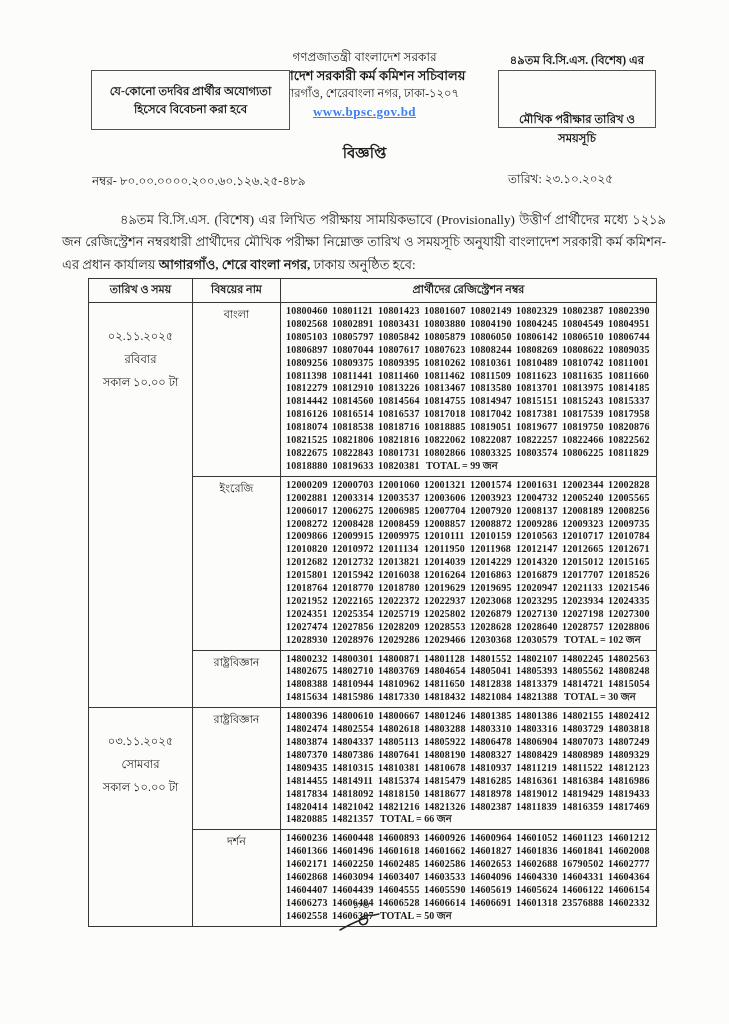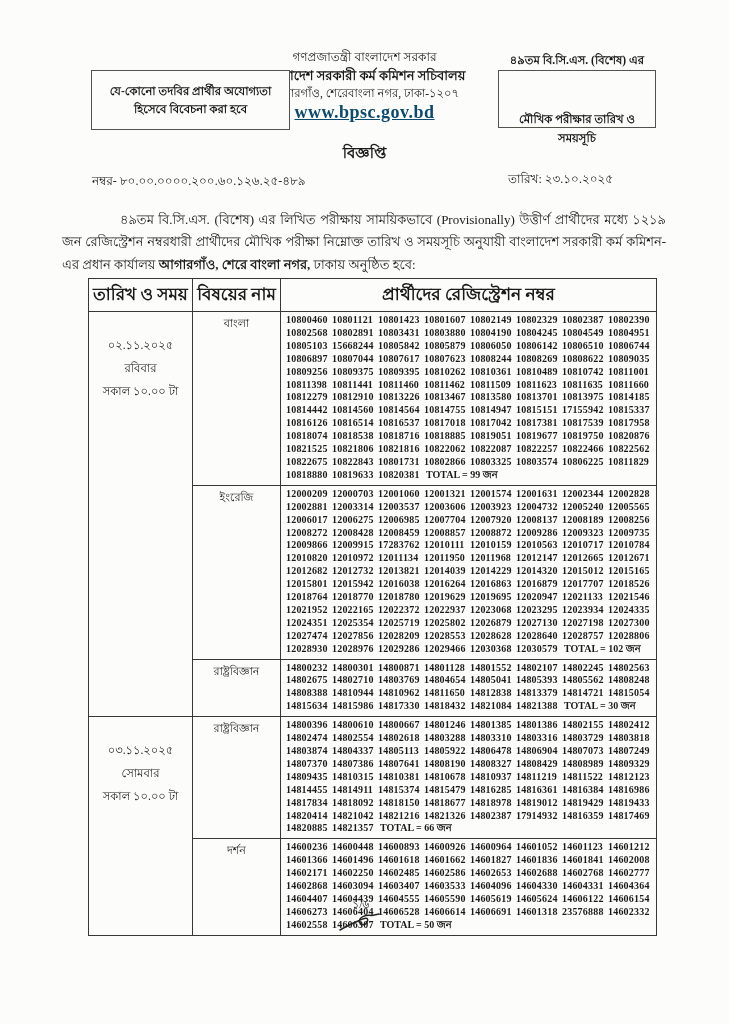--- a/index.html
+++ b/index.html
@@ -7,21 +7,21 @@
   .page {
     position: relative; width: 729px; height: 1024px; margin: 0 auto;
     background: #fcfcfa; color: #1b1b1b;
     font-family: "Liberation Serif", "DejaVu Serif", serif;
     overflow: hidden;
   }
   .govt-line { position: absolute; top: 48px; left: 0; right: 0; text-align: center; font-size: 12px; }
   .org-line  { position: absolute; top: 66px; left: 0; right: 0; text-align: center; font-size: 13px; font-weight: bold; }
   .addr-line { position: absolute; top: 85px; left: 0; right: 0; text-align: center; font-size: 11.5px; }
   .web-line  { position: absolute; top: 102px; left: 0; right: 0; text-align: center; }
-  .web-line a { color: #0c4a6e; font-size: 18px; font-weight: bold; text-decoration: underline; letter-spacing: .5px; }
+  .web-line a { color: #3b82f6; font-size: 13px; font-weight: bold; text-decoration: underline; letter-spacing: .5px; }
   .hdr-box {
     position: absolute; border: 1.5px solid #55524e; background: #fcfcfa;
     display: flex; flex-direction: column; justify-content: center;
     text-align: center; font-weight: bold; font-size: 11.5px; line-height: 1.6; padding: 2px 4px;
   }
   .hdr-box-left  { left: 91px;  top: 70px; width: 199px; height: 60px; }
   .hdr-box-right { left: 498px; top: 70px; width: 158px; height: 58px; gap: 41px; }
   .notice-title { position: absolute; top: 141px; left: 0; right: 0; text-align: center; font-size: 15px; font-weight: bold; }
   .memo-no   { position: absolute; top: 172px; left: 92px;  font-size: 12px; }
   .memo-date { position: absolute; top: 170px; left: 508px; font-size: 12px; }
@@ -29,21 +29,21 @@
     position: absolute; top: 196px; left: 62px; width: 604px;
     font-size: 13px; line-height: 1.72; text-align: justify; text-indent: 58px;
   }
   .body-para .b { font-weight: bold; }
   table.sched {
     position: absolute; top: 278px; left: 88px; width: 568px;
     border-collapse: collapse; table-layout: fixed;
   }
   table.sched th, table.sched td { border: 1px solid #3a3733; }
   table.sched th {
-    font-size: 17px; font-weight: bold; padding: 2px 1px; text-align: center;
+    font-size: 11px; font-weight: bold; padding: 2px 1px; text-align: center;
     border-bottom-width: 1.5px;
   }
   col.c-date { width: 104px; } col.c-subj { width: 88px; } col.c-nums { width: 376px; }
   td.date-cell { vertical-align: top; padding-top: 22px; text-align: center; font-size: 11.5px; line-height: 2.0; }
   td.subject-cell { vertical-align: top; text-align: center; font-size: 11px; padding-top: 3px; margin-left: 48px; }
   td.numbers-cell { vertical-align: top; padding: 2px 4px 3px 5px; }
   .num-line { display: flex; }
   .num {
     width: 46px; flex: 0 0 46px; font-weight: bold; font-size: 10px;
     line-height: 12.9px; letter-spacing: .2px; white-space: nowrap;
@@ -117,21 +117,21 @@
               <span class="num">10802891</span>
               <span class="num">10803431</span>
               <span class="num">10803880</span>
               <span class="num">10804190</span>
               <span class="num">10804245</span>
               <span class="num">10804549</span>
               <span class="num">10804951</span>
             </div>
             <div class="num-line">
               <span class="num">10805103</span>
-              <span class="num">15668244</span>
+              <span class="num">10805797</span>
               <span class="num">10805842</span>
               <span class="num">10805879</span>
               <span class="num">10806050</span>
               <span class="num">10806142</span>
               <span class="num">10806510</span>
               <span class="num">10806744</span>
             </div>
             <div class="num-line">
               <span class="num">10806897</span>
               <span class="num">10807044</span>
@@ -172,21 +172,21 @@
               <span class="num">10813975</span>
               <span class="num">10814185</span>
             </div>
             <div class="num-line">
               <span class="num">10814442</span>
               <span class="num">10814560</span>
               <span class="num">10814564</span>
               <span class="num">10814755</span>
               <span class="num">10814947</span>
               <span class="num">10815151</span>
-              <span class="num">17155942</span>
+              <span class="num">10815243</span>
               <span class="num">10815337</span>
             </div>
             <div class="num-line">
               <span class="num">10816126</span>
               <span class="num">10816514</span>
               <span class="num">10816537</span>
               <span class="num">10817018</span>
               <span class="num">10817042</span>
               <span class="num">10817381</span>
               <span class="num">10817539</span>
@@ -269,21 +269,21 @@
               <span class="num">12008459</span>
               <span class="num">12008857</span>
               <span class="num">12008872</span>
               <span class="num">12009286</span>
               <span class="num">12009323</span>
               <span class="num">12009735</span>
             </div>
             <div class="num-line">
               <span class="num">12009866</span>
               <span class="num">12009915</span>
-              <span class="num">17283762</span>
+              <span class="num">12009975</span>
               <span class="num">12010111</span>
               <span class="num">12010159</span>
               <span class="num">12010563</span>
               <span class="num">12010717</span>
               <span class="num">12010784</span>
             </div>
             <div class="num-line">
               <span class="num">12010820</span>
               <span class="num">12010972</span>
               <span class="num">12011134</span>
@@ -485,21 +485,21 @@
               <span class="num">14819012</span>
               <span class="num">14819429</span>
               <span class="num">14819433</span>
             </div>
             <div class="num-line">
               <span class="num">14820414</span>
               <span class="num">14821042</span>
               <span class="num">14821216</span>
               <span class="num">14821326</span>
               <span class="num">14802387</span>
-              <span class="num">17914932</span>
+              <span class="num">14811839</span>
               <span class="num">14816359</span>
               <span class="num">14817469</span>
             </div>
             <div class="num-line">
               <span class="num">14820885</span>
               <span class="num">14821357</span>
               <span class="total-label">TOTAL =  66 জন</span>
             </div>
           </td>
         </tr>
@@ -526,21 +526,21 @@
               <span class="num">14601841</span>
               <span class="num">14602008</span>
             </div>
             <div class="num-line">
               <span class="num">14602171</span>
               <span class="num">14602250</span>
               <span class="num">14602485</span>
               <span class="num">14602586</span>
               <span class="num">14602653</span>
               <span class="num">14602688</span>
-              <span class="num">14602768</span>
+              <span class="num">16790502</span>
               <span class="num">14602777</span>
             </div>
             <div class="num-line">
               <span class="num">14602868</span>
               <span class="num">14603094</span>
               <span class="num">14603407</span>
               <span class="num">14603533</span>
               <span class="num">14604096</span>
               <span class="num">14604330</span>
               <span class="num">14604331</span>

